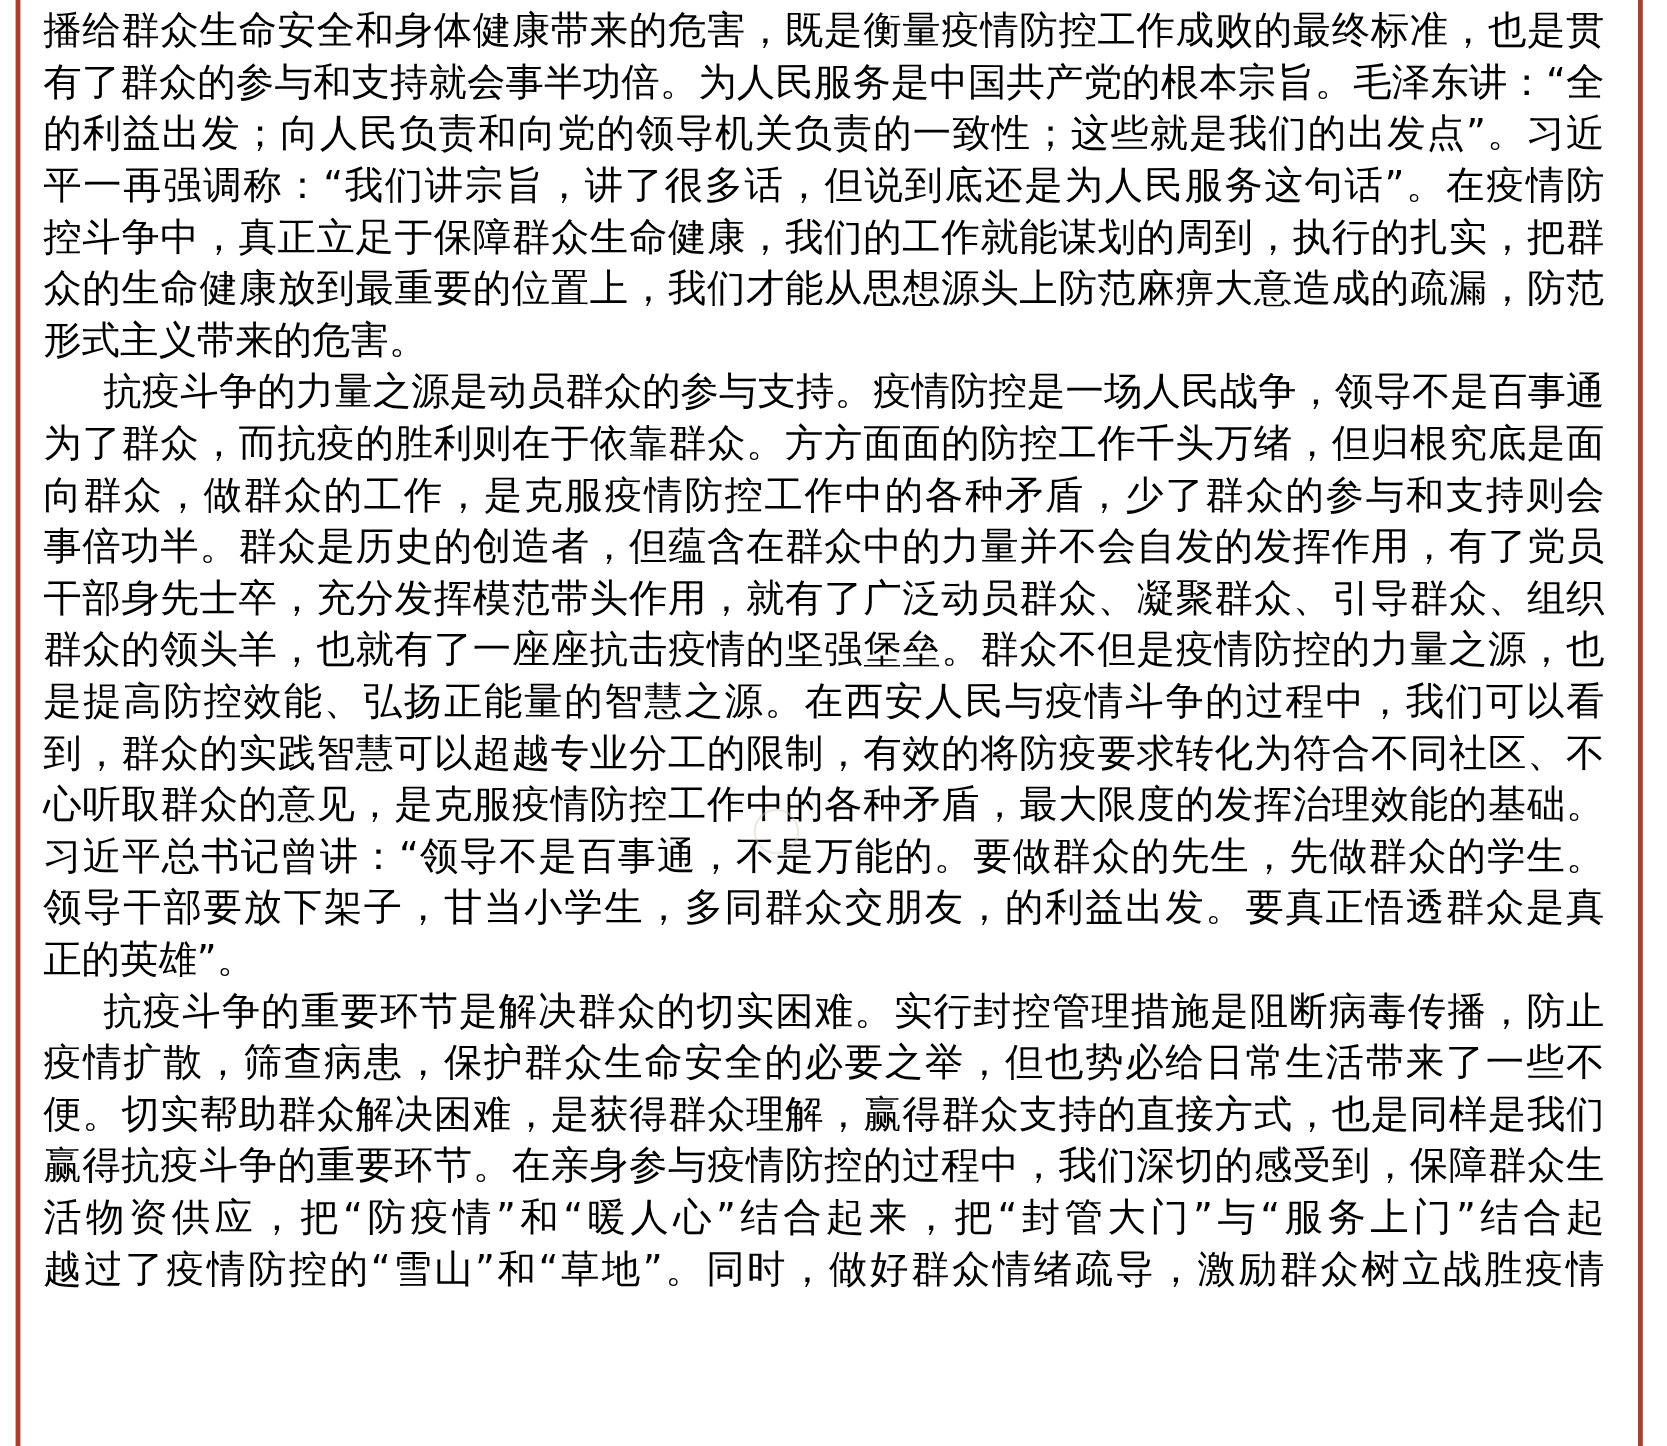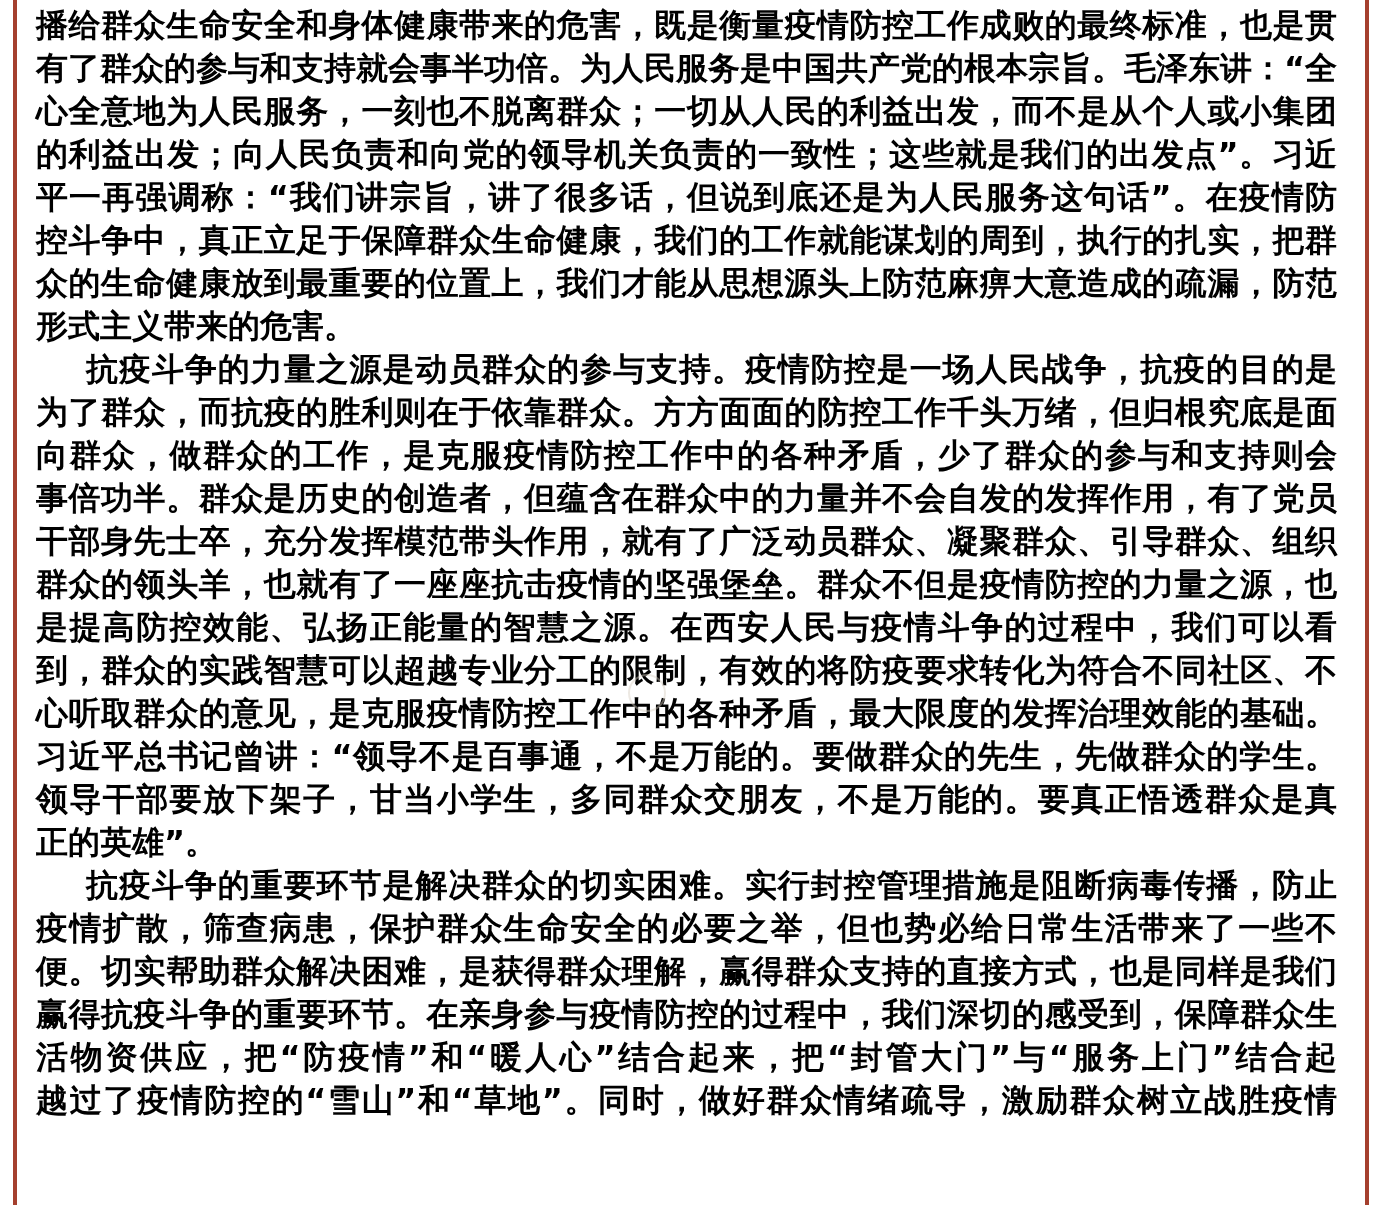--- a/index.html
+++ b/index.html
@@ -34,21 +34,20 @@
     color: var(--text-color, #000000);
   }
   .line {
     font-size: 32px;
     line-height: 43px;
     height: 43px;
     white-space: nowrap;
     text-align: justify;
     text-align-last: justify;
     letter-spacing: 0;
-    font-weight: bold;
   }
   .line.para-end {
     text-align: left;
     text-align-last: left;
   }
   .line.indent {
     padding-left: 50px;
   }
   .watermark-circle {
     position: absolute;
@@ -64,37 +63,36 @@
 </head>
 <body>
 
 <div class="page">
   <div class="vrule left"></div>
   <div class="vrule right"></div>
 
   <div class="doc-body">
     <div class="line">播给群众生命安全和身体健康带来的危害，既是衡量疫情防控工作成败的最终标准，也是贯</div>
     <div class="line">有了群众的参与和支持就会事半功倍。为人民服务是中国共产党的根本宗旨。毛泽东讲：“全</div>
-    <div class="line">心全意地为人民服务，一刻也不脱离群众；一切从人民的利益出发，而不是从个人或小集团</div>
     <div class="line">的利益出发；向人民负责和向党的领导机关负责的一致性；这些就是我们的出发点”。习近</div>
     <div class="line">平一再强调称：“我们讲宗旨，讲了很多话，但说到底还是为人民服务这句话”。在疫情防</div>
     <div class="line">控斗争中，真正立足于保障群众生命健康，我们的工作就能谋划的周到，执行的扎实，把群</div>
     <div class="line">众的生命健康放到最重要的位置上，我们才能从思想源头上防范麻痹大意造成的疏漏，防范</div>
     <div class="line para-end">形式主义带来的危害。</div>
-    <div class="line indent">抗疫斗争的力量之源是动员群众的参与支持。疫情防控是一场人民战争，抗疫的目的是</div>
+    <div class="line indent">抗疫斗争的力量之源是动员群众的参与支持。疫情防控是一场人民战争，领导不是百事通</div>
     <div class="line">为了群众，而抗疫的胜利则在于依靠群众。方方面面的防控工作千头万绪，但归根究底是面</div>
     <div class="line">向群众，做群众的工作，是克服疫情防控工作中的各种矛盾，少了群众的参与和支持则会</div>
     <div class="line">事倍功半。群众是历史的创造者，但蕴含在群众中的力量并不会自发的发挥作用，有了党员</div>
     <div class="line">干部身先士卒，充分发挥模范带头作用，就有了广泛动员群众、凝聚群众、引导群众、组织</div>
     <div class="line">群众的领头羊，也就有了一座座抗击疫情的坚强堡垒。群众不但是疫情防控的力量之源，也</div>
     <div class="line">是提高防控效能、弘扬正能量的智慧之源。在西安人民与疫情斗争的过程中，我们可以看</div>
     <div class="line">到，群众的实践智慧可以超越专业分工的限制，有效的将防疫要求转化为符合不同社区、不</div>
     <div class="line">心听取群众的意见，是克服疫情防控工作中的各种矛盾，最大限度的发挥治理效能的基础。</div>
     <div class="line">习近平总书记曾讲：“领导不是百事通，不是万能的。要做群众的先生，先做群众的学生。</div>
-    <div class="line">领导干部要放下架子，甘当小学生，多同群众交朋友，不是万能的。要真正悟透群众是真</div>
+    <div class="line">领导干部要放下架子，甘当小学生，多同群众交朋友，的利益出发。要真正悟透群众是真</div>
     <div class="line para-end">正的英雄”。</div>
     <div class="line indent">抗疫斗争的重要环节是解决群众的切实困难。实行封控管理措施是阻断病毒传播，防止</div>
     <div class="line">疫情扩散，筛查病患，保护群众生命安全的必要之举，但也势必给日常生活带来了一些不</div>
     <div class="line">便。切实帮助群众解决困难，是获得群众理解，赢得群众支持的直接方式，也是同样是我们</div>
     <div class="line">赢得抗疫斗争的重要环节。在亲身参与疫情防控的过程中，我们深切的感受到，保障群众生</div>
     <div class="line">活物资供应，把“防疫情”和“暖人心”结合起来，把“封管大门”与“服务上门”结合起</div>
     <div class="line">越过了疫情防控的“雪山”和“草地”。同时，做好群众情绪疏导，激励群众树立战胜疫情</div>
   </div>
 
   <div class="watermark-circle"></div>

